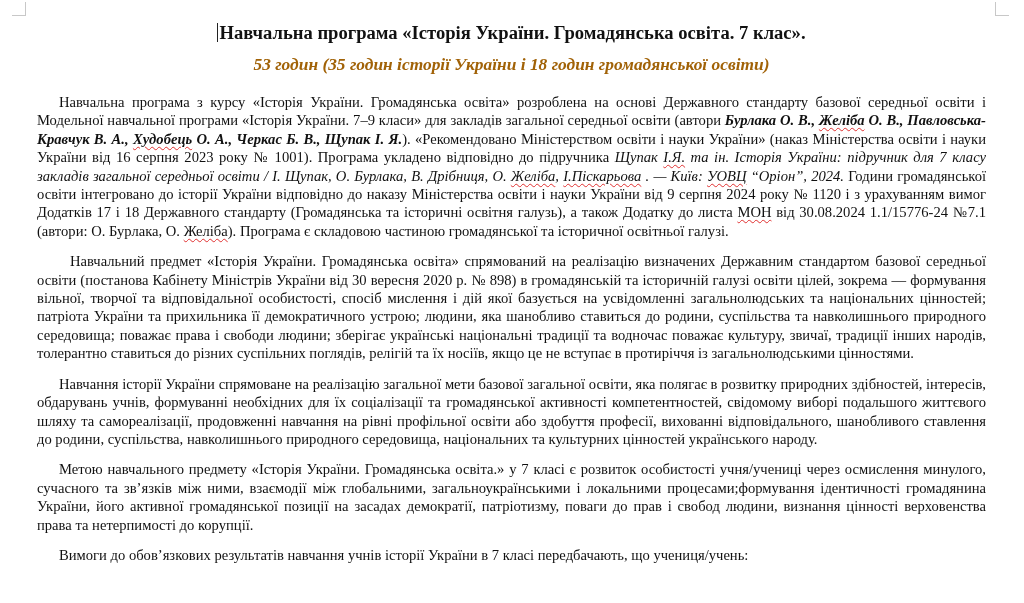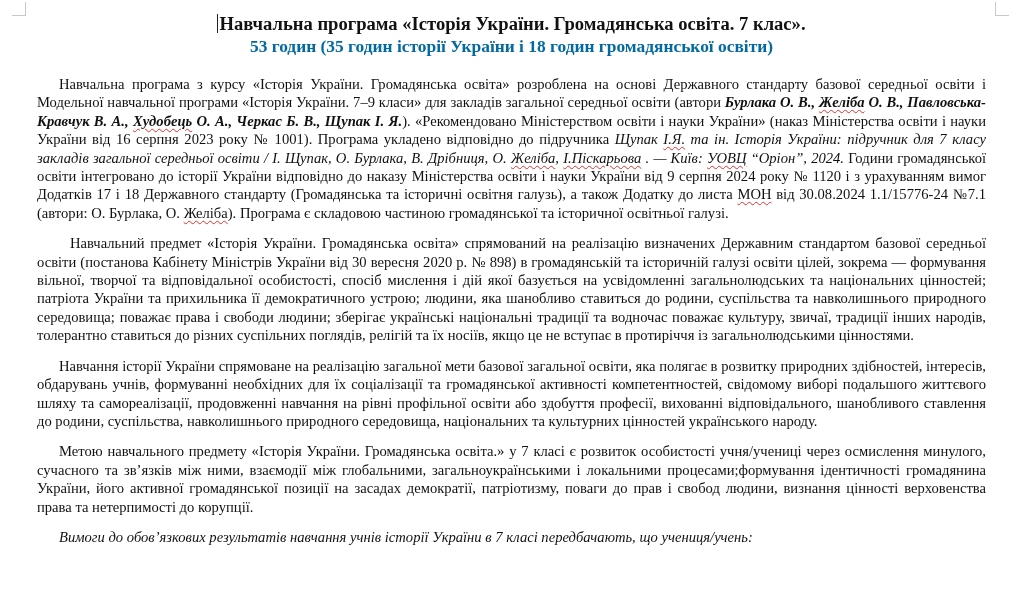--- a/index.html
+++ b/index.html
@@ -7,33 +7,33 @@
       width: 1024px; height: 603px; overflow: hidden; position: relative;
       font-family: "Liberation Serif", "DejaVu Serif", serif;
       color: #111111;
     }
     .crop-mark { position: absolute; width: 13px; height: 13px; border-color: #c8c8c8; border-style: solid; }
     .crop-tl { left: 12px; top: 2px; border-width: 0 1px 1px 0; }
     .crop-tr { left: 995px; top: 2px; border-width: 0 0 1px 1px; }
     .page { position: absolute; left: 25px; top: 13px; width: 973px; }
     .title {
       text-align: center; font-weight: bold; font-size: 18.6px; line-height: 22px;
-      margin: 0; position: relative;
+      margin: 9px; position: relative;
     }
     .cursor { display: inline-block; width: 1px; height: 19px; background: #222; vertical-align: -3px; margin-right: 1px; }
     .subtitle {
-      text-align: center; font-weight: bold; font-size: 17.4px; line-height: 22px;
-      color: #0369a1; margin: 0 0 18px 0;
+      text-align: center; font-weight: bold; font-style: italic; font-size: 17.4px; line-height: 22px;
+      color: #a16207; margin: 0 0 18px 0;
     }
     p.para {
       margin: 12px; font-size: 14.6px; line-height: 18.4px; text-align: justify;
       text-indent: 22px;
     }
     p.para.i2 { text-indent: 33px; }
-    p.para.i3 { text-indent: 22px; font-style: italic; }
+    p.para.i3 { text-indent: 22px; }
     .bi { font-weight: bold; font-style: italic; }
     .it { font-style: italic; }
     .spell { text-decoration: underline wavy #e03030; text-decoration-thickness: 1px; text-underline-offset: 2px; }
   </style>
 </head>
 <body>
 
 <div class="crop-mark crop-tl"></div>
 <div class="crop-mark crop-tr"></div>
 

